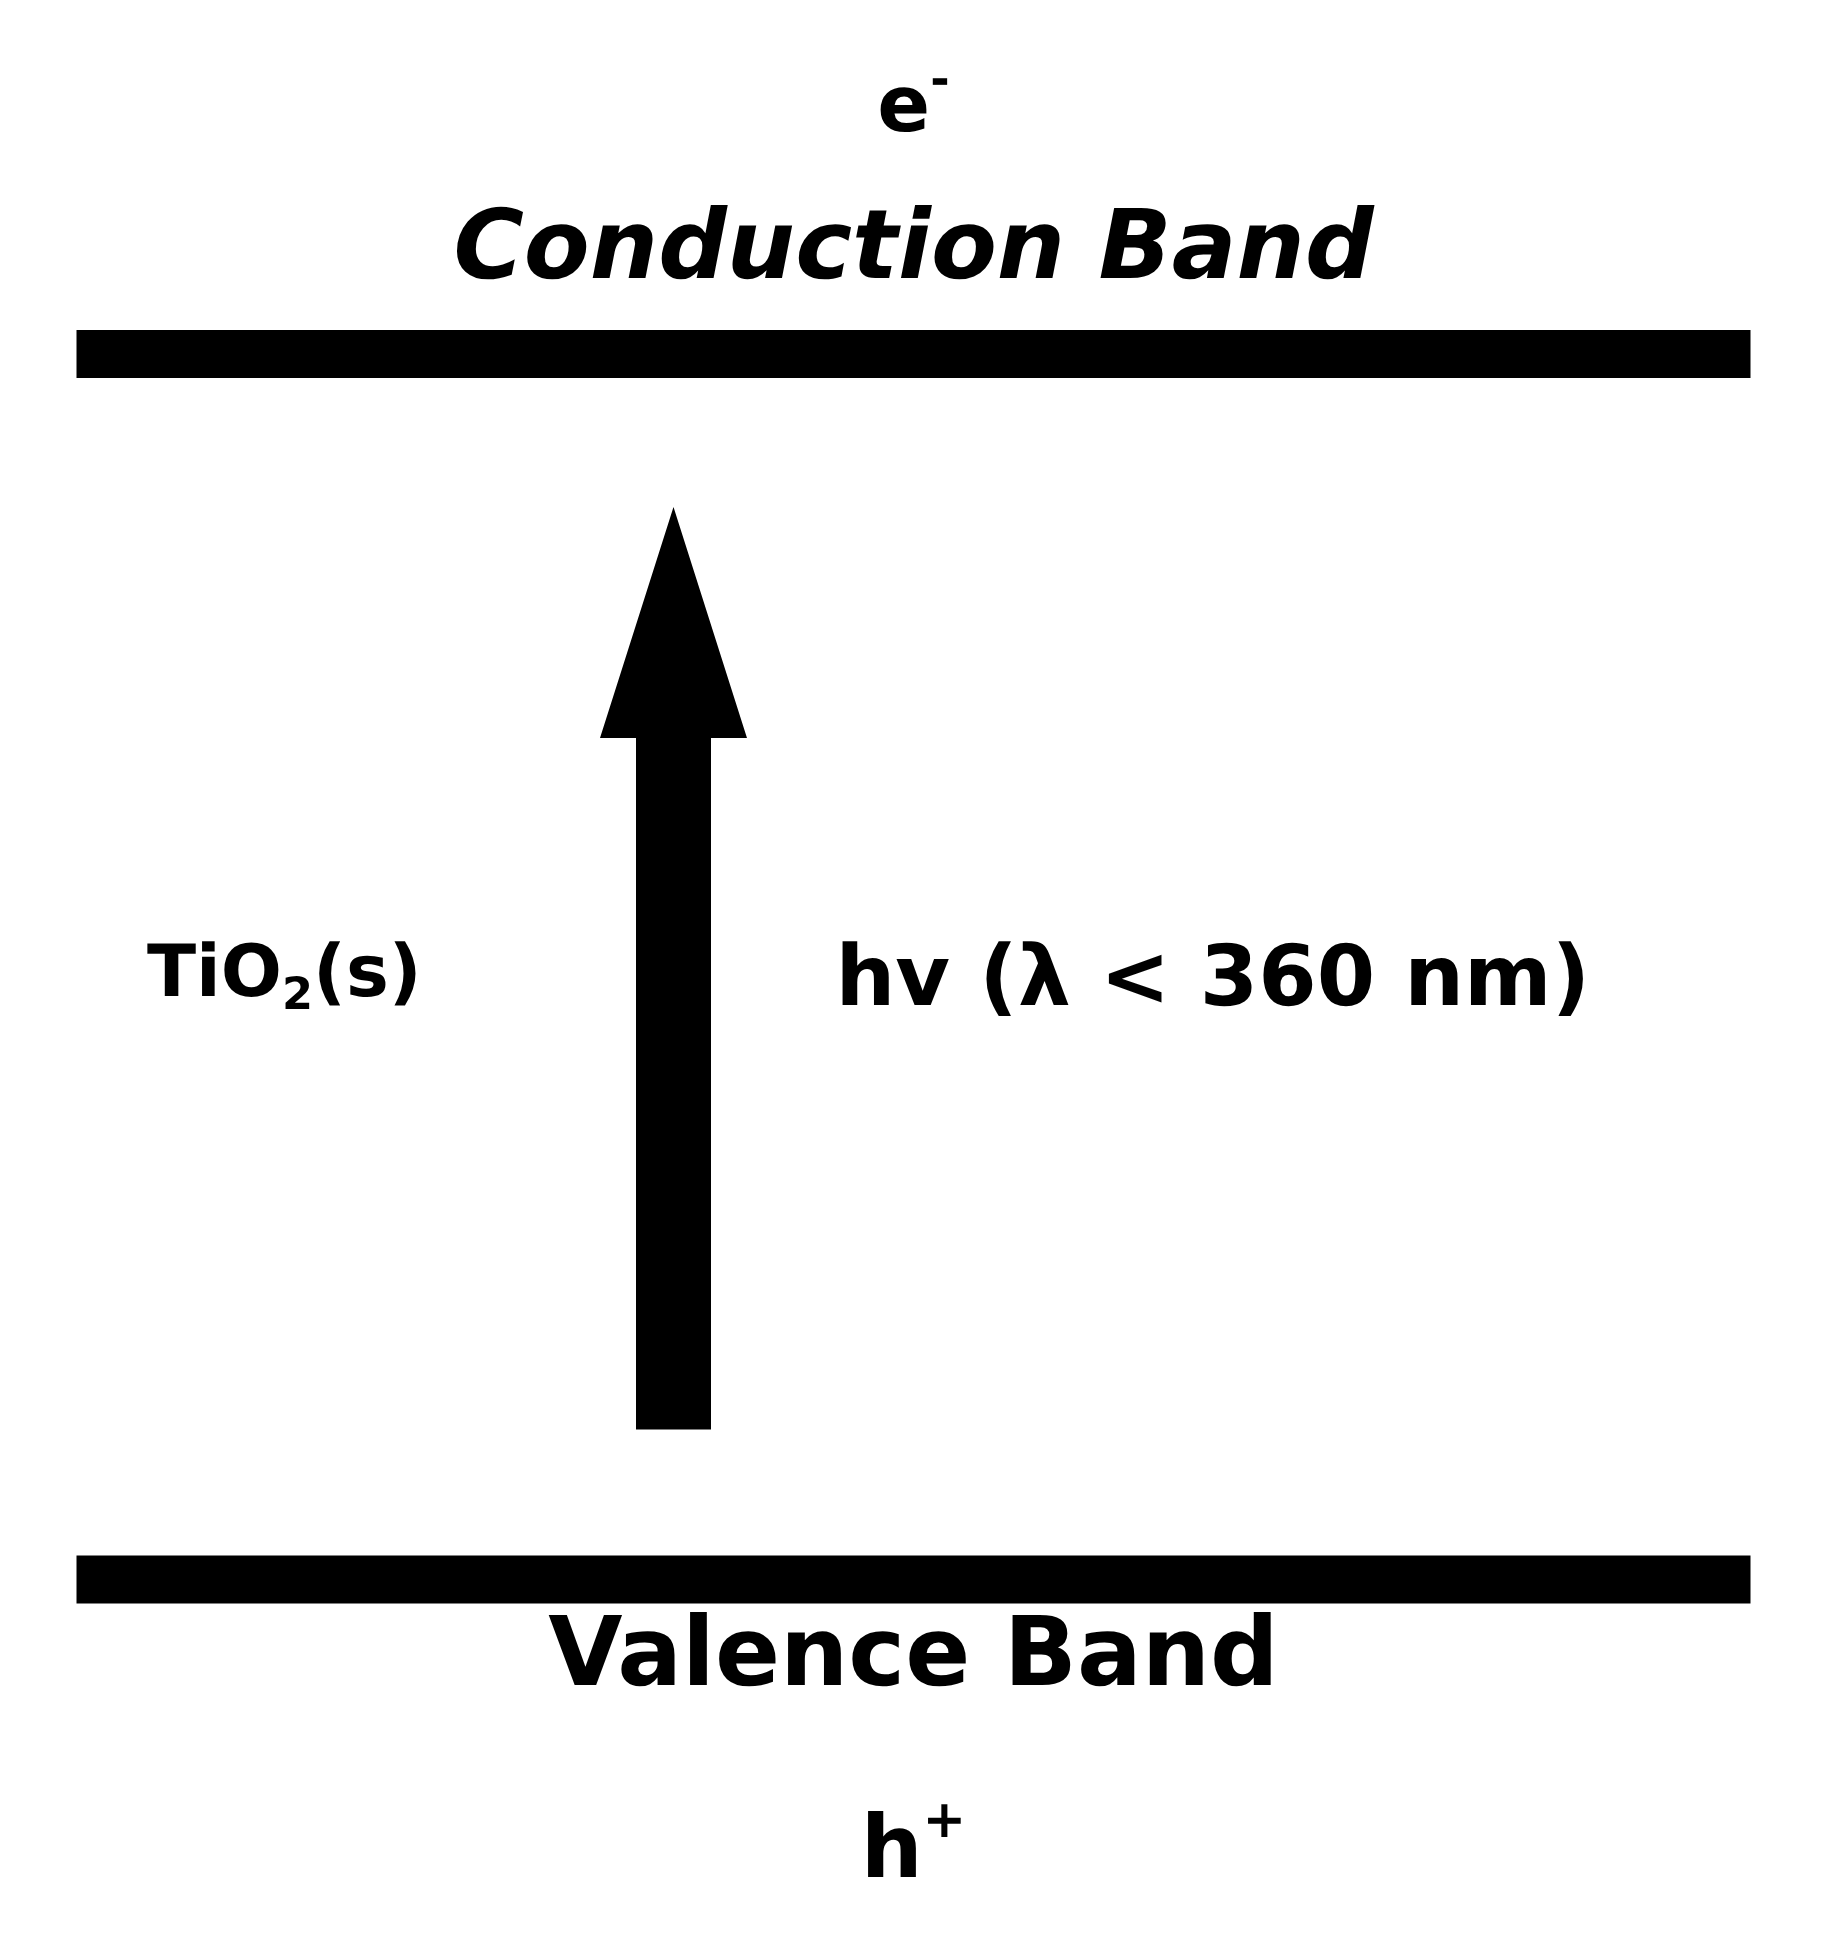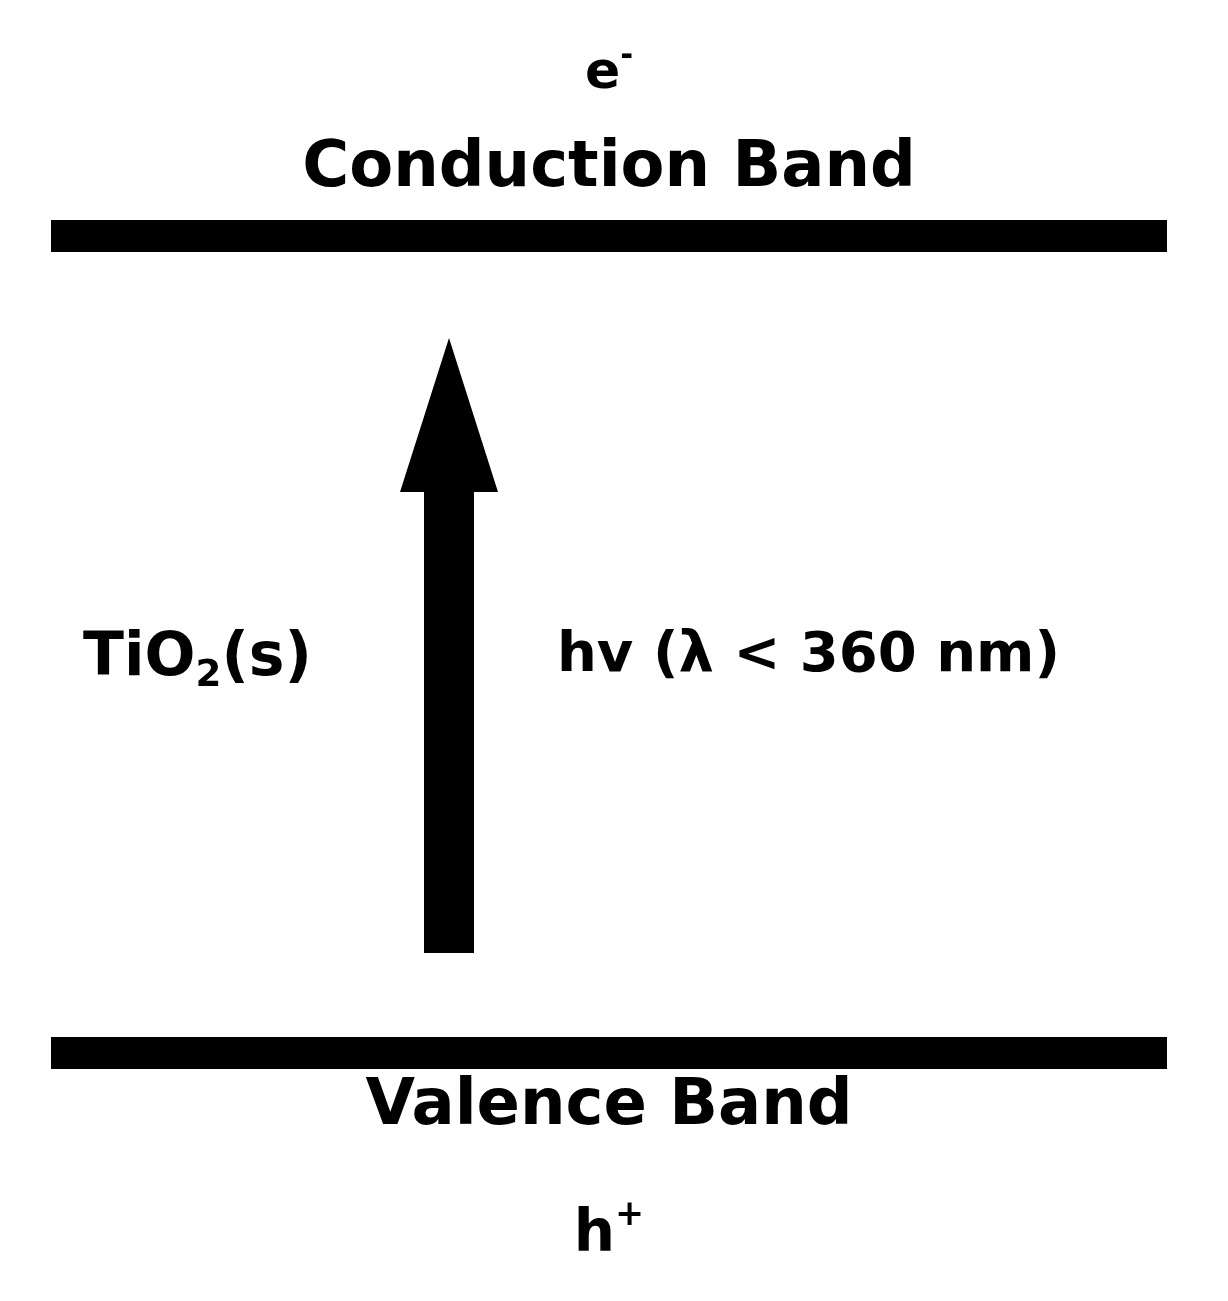--- a/index.html
+++ b/index.html
@@ -13,29 +13,29 @@
     .it { }
     svg.arrow { position: absolute; left: 0; top: 0; }
   </style>
 </head>
 <body>
 
 <div class="lbl center" style="top:44px; font-size:52px;">
   <span>e</span><sup class="s">-</sup>
 </div>
 
-<div class="lbl center" style="top:132px; font-size:64px;">Conduction Band</div>
+<div class="lbl center" style="top:132px; font-size:64px;font-style:italic;">Conduction Band</div>
 
 <div class="band" style="top:220px;"></div>
 
 <svg class="arrow" width="1228" height="1301" viewBox="0 0 1228 1301">
   <polygon points="449,338 498,492 474,492 474,953 424,953 424,492 400,492" fill="#000"></polygon>
 </svg>
 
-<div class="lbl" style="left:83px; top:624px; font-size:60px;text-align:center;">
+<div class="lbl" style="left:98px; top:624px; font-size:48px;text-align:center;">
   <span>TiO</span><sub class="s">2</sub><span>(s)</span>
 </div>
 
 <div class="lbl" style="left:557px; top:624px; font-size:56px;">
   <span class="it">hv</span>
   <span>(λ &lt; 360 nm)</span>
 </div>
 
 <div class="band" style="top:1037px;"></div>
 

